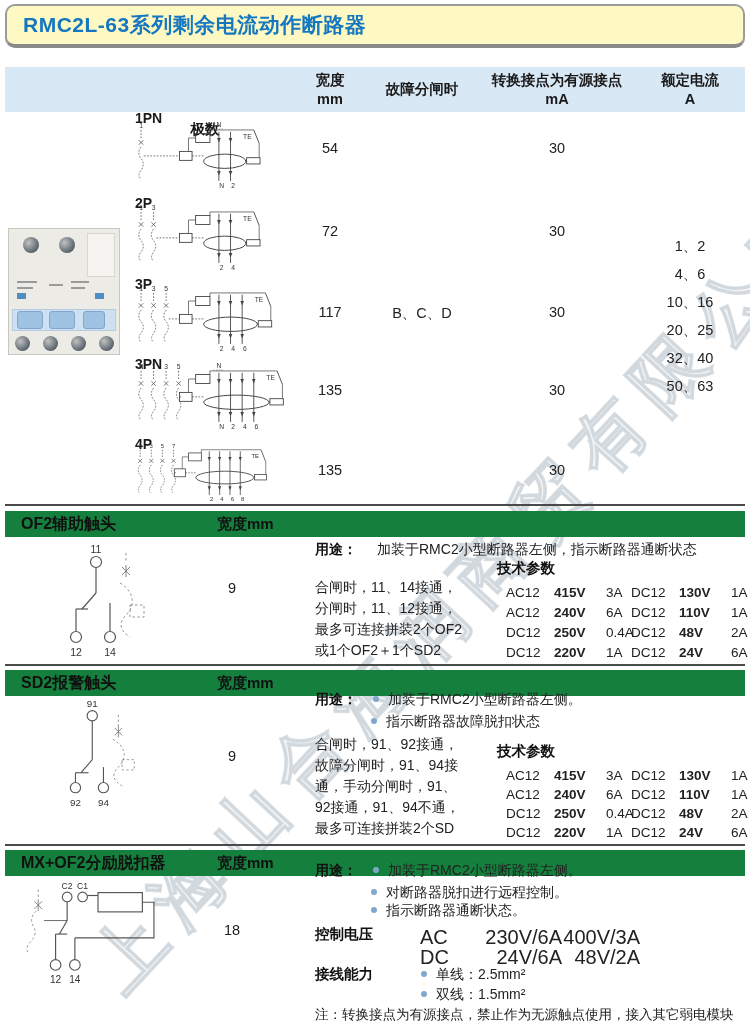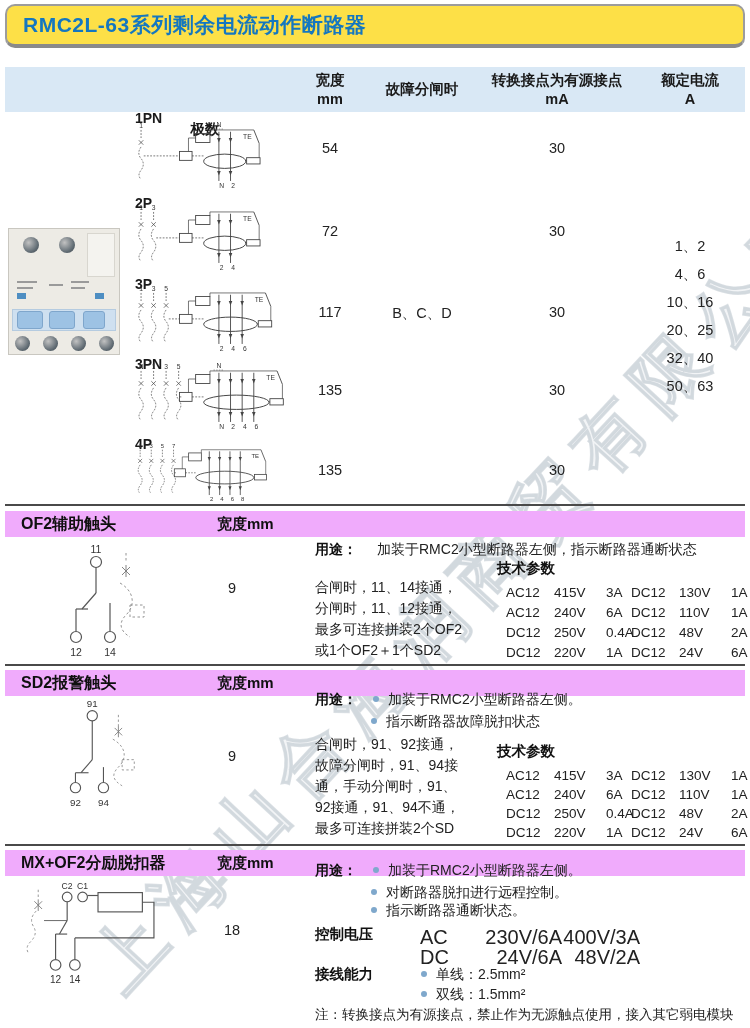--- a/index.html
+++ b/index.html
@@ -7,21 +7,21 @@
   .page{position:relative;width:750px;height:1028px;background:#fff;overflow:hidden;}
   .page *{box-sizing:border-box;}
 
   
   .watermark{position:absolute;left:-160px;top:545px;width:1250px;text-align:center;
     transform:rotate(-47deg);font-size:72px;font-weight:bold;letter-spacing:16px;
     color:rgba(130,148,162,0.10);-webkit-text-stroke:1.3px rgba(130,148,162,0.28);
     white-space:nowrap;pointer-events:none;}
 
   
-  .titlebox{position:absolute;left:5px;top:4px;width:740px;height:44px;background:#fde047;
+  .titlebox{position:absolute;left:5px;top:4px;width:740px;height:44px;background:#fef9c3;
     border:2px solid #9c9c9c;border-bottom:4px solid #8a8a8a;border-radius:10px;
     display:flex;align-items:center;padding-left:16px;}
   .title{font-size:21px;font-weight:bold;color:#1477c0;letter-spacing:0.5px;}
 
   
   .thead{position:absolute;left:5px;top:67px;width:740px;height:45px;background:#d9e8f5;}
   .th{position:absolute;text-align:center;font-weight:bold;font-size:14.5px;color:#1a1a1a;}
   .th.one{top:0;line-height:45px;}
   .th.two{top:4px;line-height:19px;}
 
@@ -41,36 +41,36 @@
     background:radial-gradient(circle at 35% 35%, #c2c2c2, #5f6a72 65%, #3c444b);}
   .screw.sm{width:15px;height:15px;}
   .ph-panel{position:absolute;background:#f4f3ef;border:1px solid #d8d6cf;}
   .ph-line{position:absolute;height:2px;background:#9a9a9a;}
   .ph-mark{position:absolute;background:#4e8ec2;}
   .ph-hbase{position:absolute;left:3px;top:80px;width:104px;height:22px;background:#cfe0f0;border:1px solid #b5cbe0;}
   .ph-handle{position:absolute;top:82px;height:18px;background:#9dc2e4;border:1px solid #7fa6cc;border-radius:3px;}
 
   
   .divider{position:absolute;left:5px;width:740px;height:2px;background:#4a4a4a;}
-  .secbar{position:absolute;left:5px;width:740px;height:26px;background:#f0abfc;}
+  .secbar{position:absolute;left:5px;width:740px;height:26px;background:#15803d;}
   .sec-title{position:absolute;left:16px;line-height:26px;font-size:16px;font-weight:bold;color:#101010;}
   .sec-width{position:absolute;left:212px;line-height:26px;font-size:15px;font-weight:bold;color:#101010;}
 
   .acc{position:absolute;}
   .usage{position:absolute;font-size:14px;color:#222;white-space:nowrap;}
   .usage b{font-weight:bold;color:#111;}
   .notes{position:absolute;font-size:14px;color:#222;white-space:nowrap;}
   .dot{display:inline-block;width:6px;height:6px;border-radius:50%;background:#7fa8cc;margin-right:9px;vertical-align:2px;}
 
   .tech{position:absolute;font-size:13.5px;color:#222;}
   .ttitle{font-size:14.5px;font-weight:bold;color:#111;}
   .trows{margin-left:9px;}
   .trow{display:flex;}
   .tcA{width:48px;}
-  .tcB{width:52px;}
+  .tcB{width:52px;font-weight:bold;}
   .tcC{width:25px;}
   .tcF{width:30px;}
 
   .clabel{position:absolute;font-size:14.5px;font-weight:bold;color:#111;}
   .cv{position:absolute;font-size:20px;color:#222;}
   .cv.r{text-align:right;}
   .noteline{position:absolute;font-size:13.5px;color:#222;white-space:nowrap;}
 </style>
 </head>
 <body>

